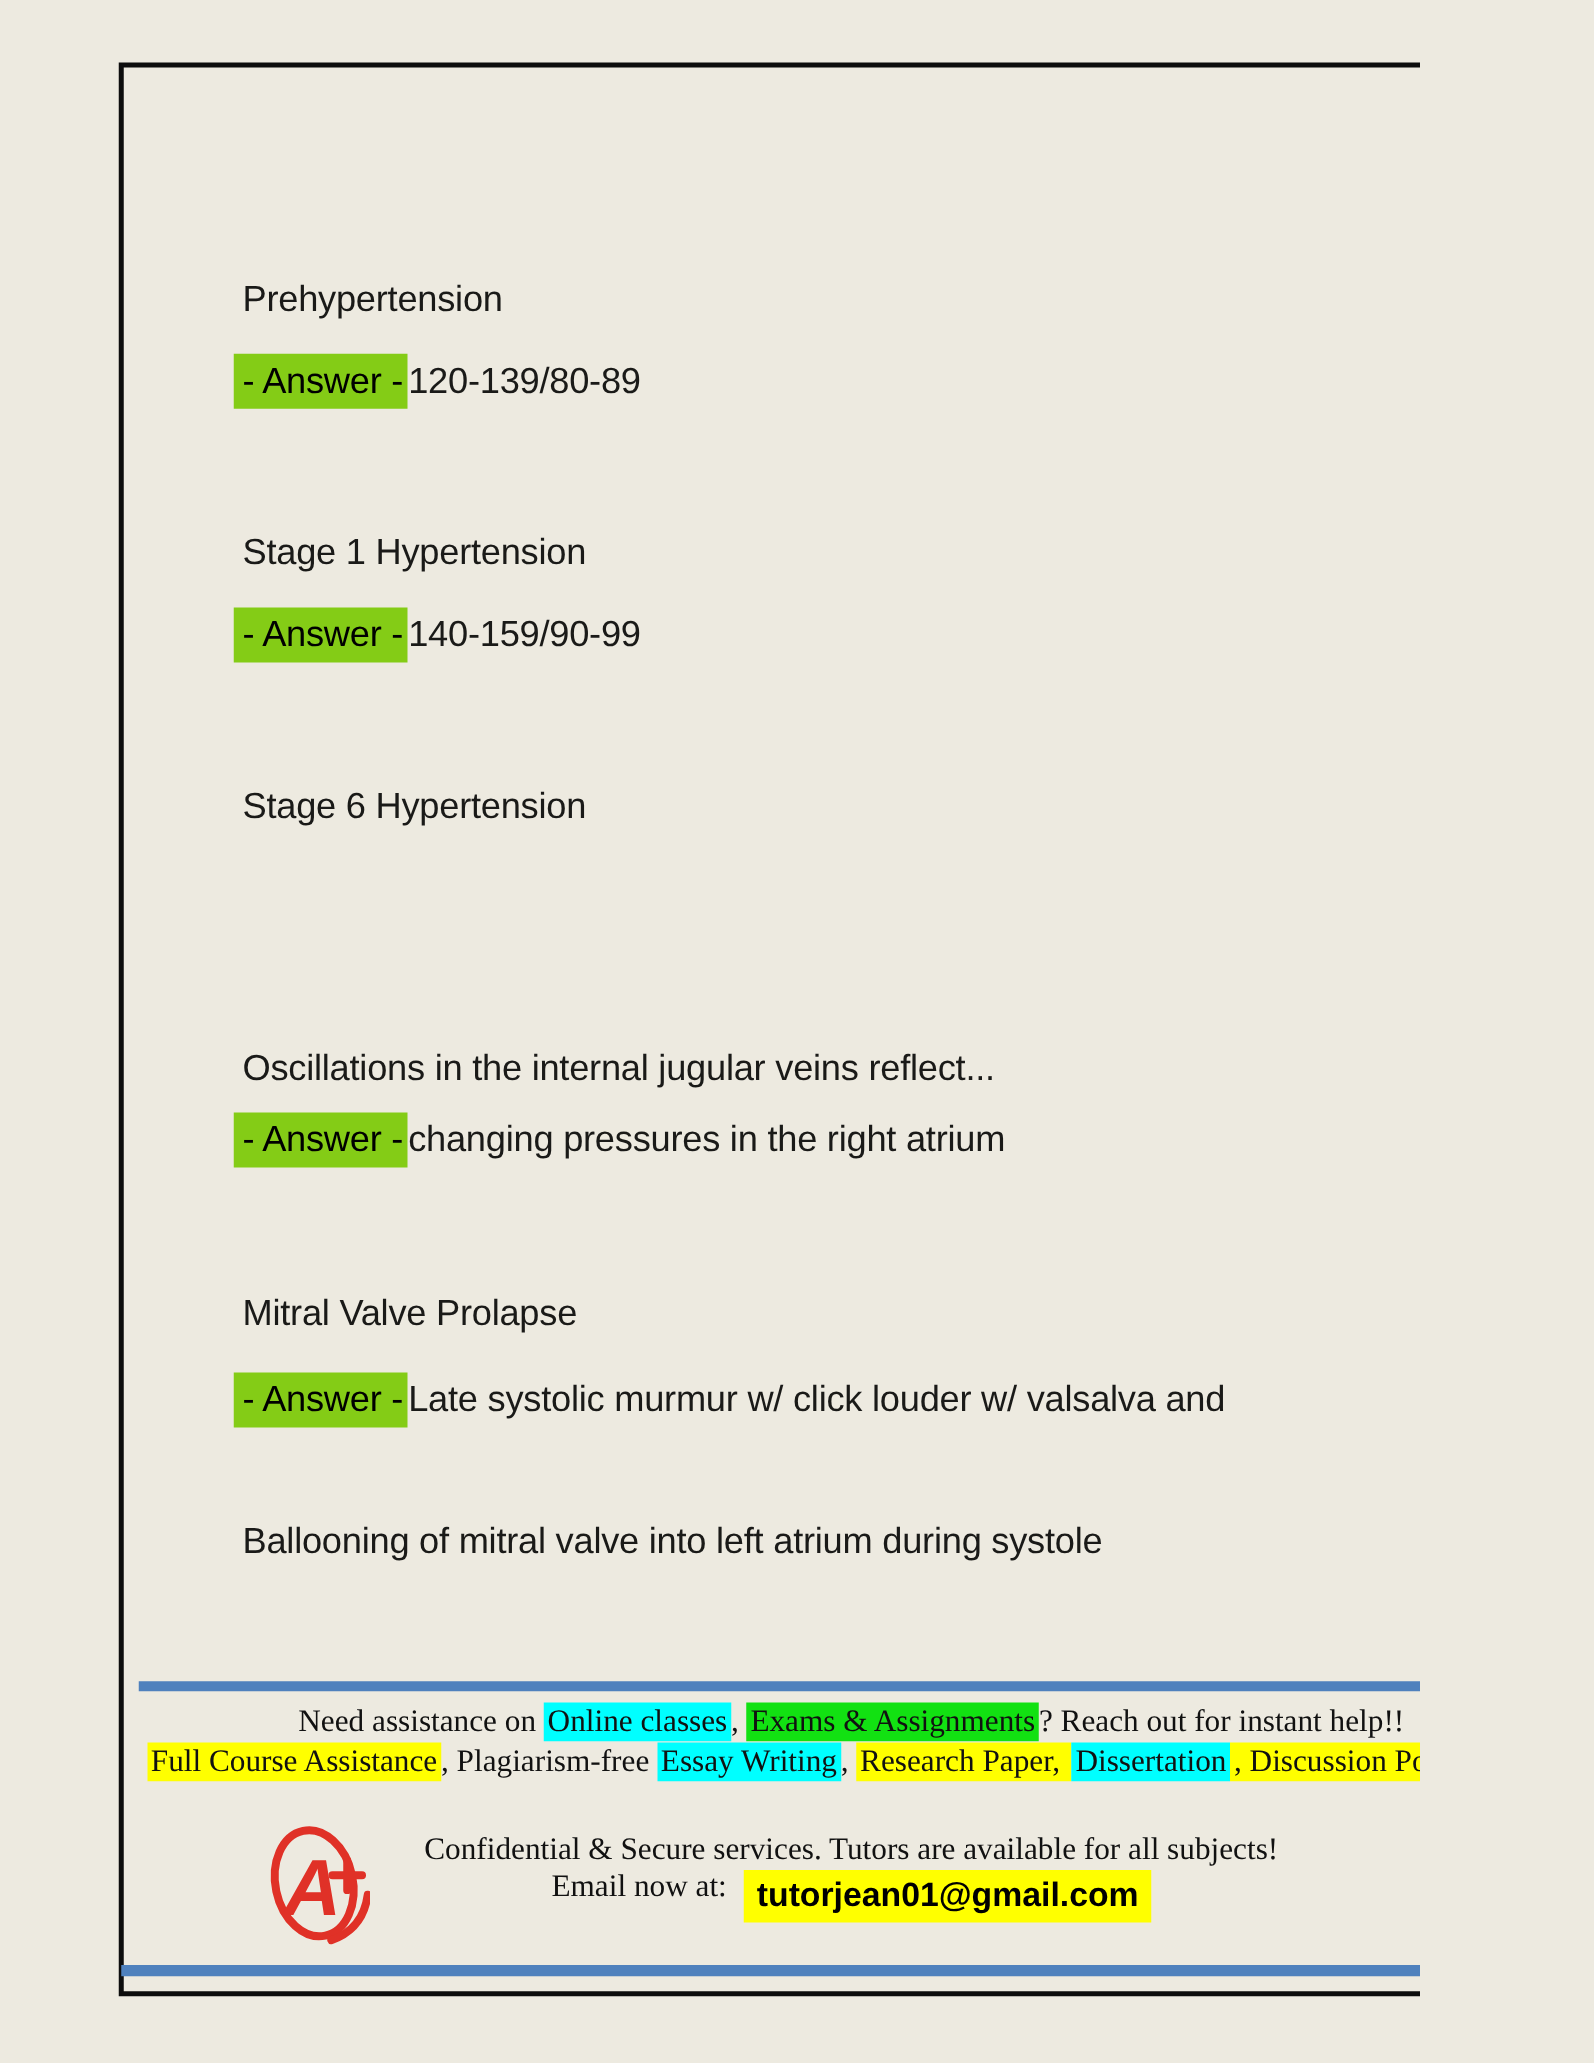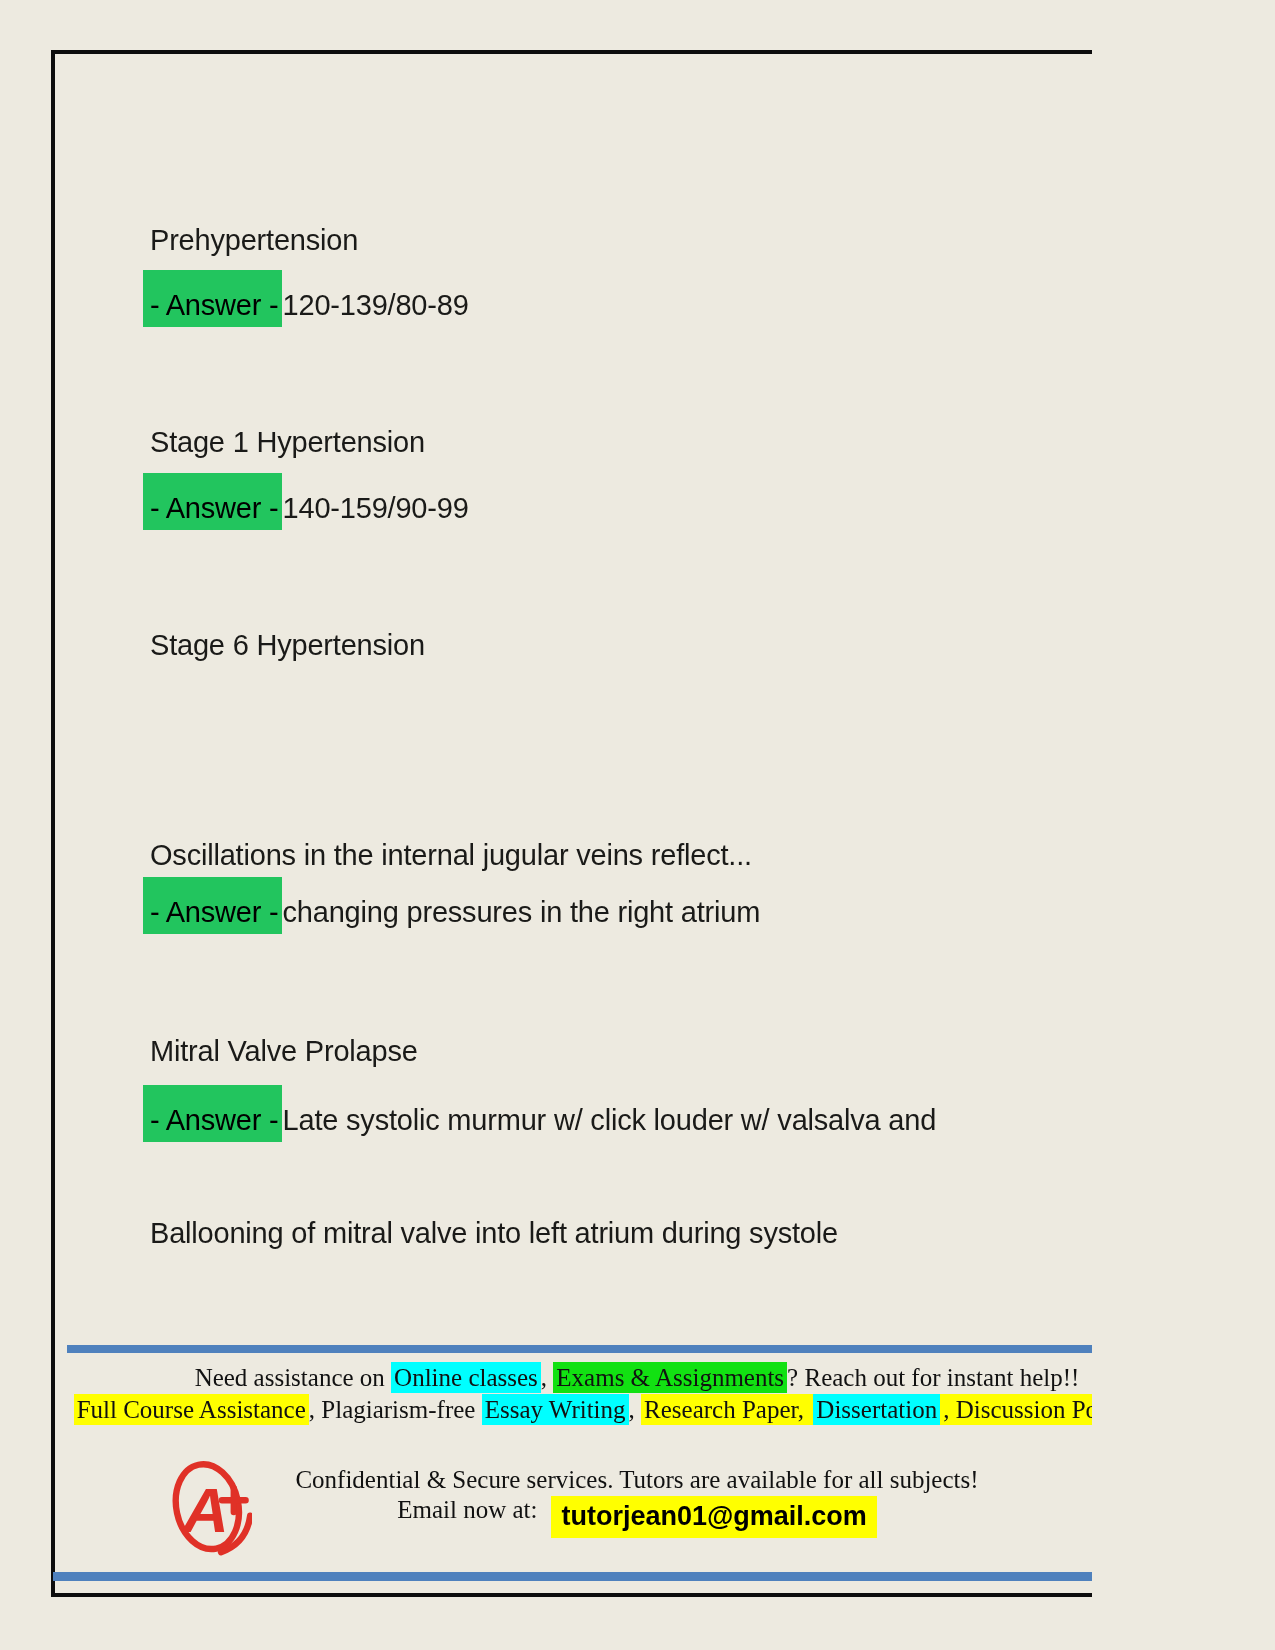--- a/index.html
+++ b/index.html
@@ -5,39 +5,40 @@
   * { margin: 0; padding: 0; box-sizing: border-box; }
   html, body { background: #edeae0; }
   .canvas {
     position: relative;
     width: 1092px;
     height: 1650px;
     background: #edeae0;
     font-family: "Liberation Sans", sans-serif;
     color: #1a1a18;
     overflow: hidden;
+    margin-left: 44px;
   }
   .page-border {
     position: absolute;
     left: 51px; top: 50px;
     width: 1172px; height: 1547px;
     border: 4px solid #0d0d0d;
   }
   .q, .a, .note {
     position: absolute;
     left: 143px;
     width: 1010px;
     font-size: 29px;
     line-height: 42px;
     letter-spacing: -0.2px;
   }
   .q, .note { padding-left: 7px; }
   .hl-answer {
-    background: #22c55e;
-    padding: 19px 3px 6px 7px;
+    background: #84cc16;
+    padding: 6px 3px 6px 7px;
   }
   .a-text { padding-left: 1px; }
   
   .rule { position: absolute; background: #4f81bd; }
   .rule-top { left: 67px; top: 1345px; width: 1143px; height: 8px; }
   .rule-bottom { left: 53px; top: 1572px; width: 1164px; height: 9px; }
   .promo {
     position: absolute;
     left: 55px; width: 1164px;
     text-align: center;

